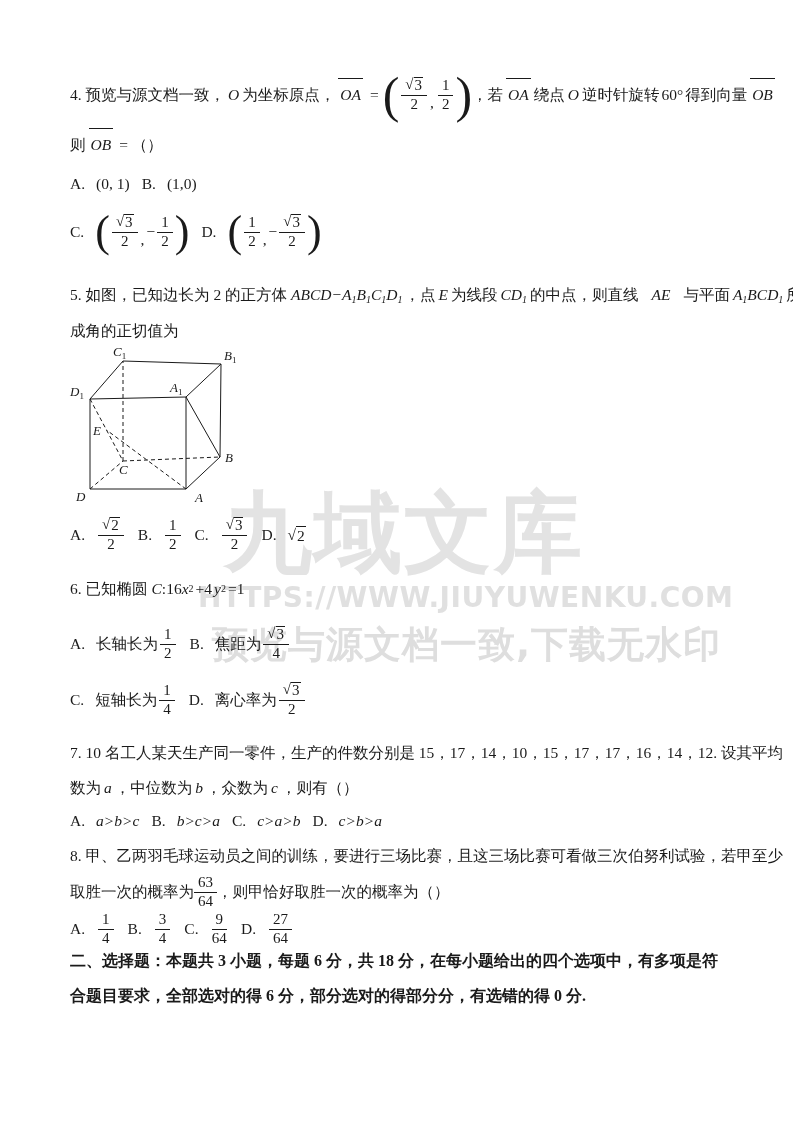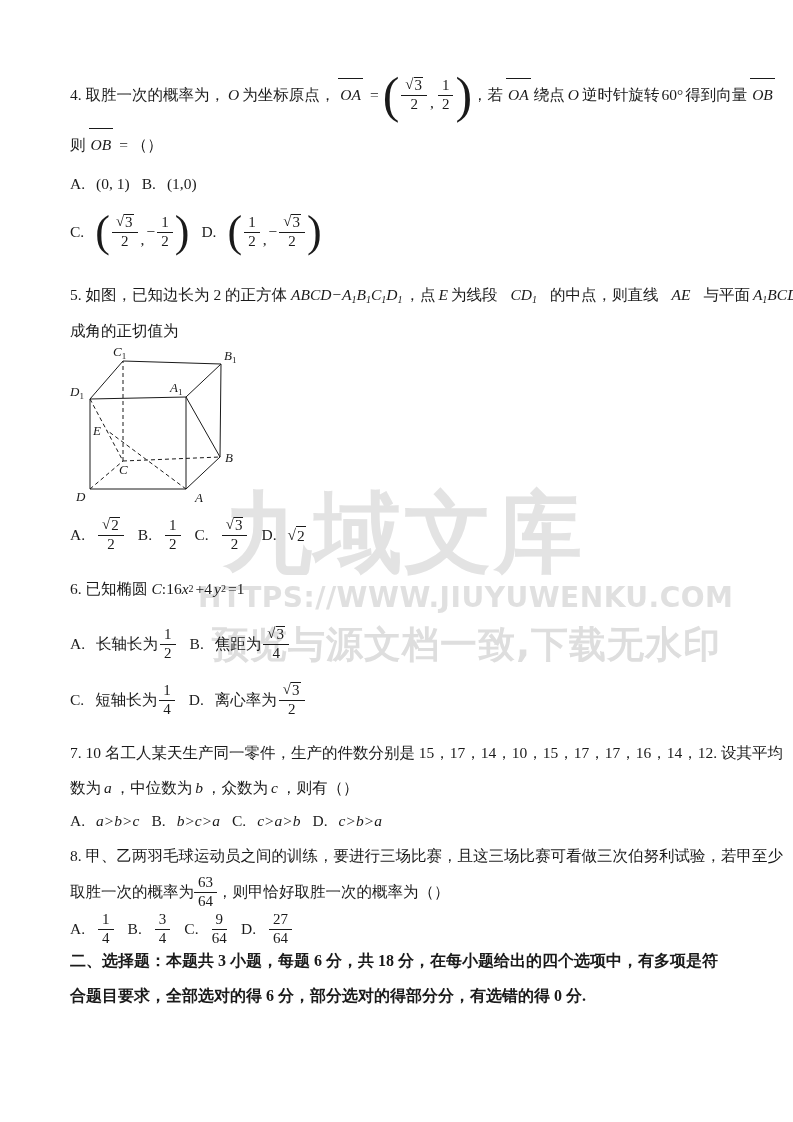--- a/index.html
+++ b/index.html
@@ -43,21 +43,21 @@
 
   <div class="wm wm-brand">九域文库</div>
   <div class="wm wm-url">HTTPS://WWW.JIUYUWENKU.COM</div>
   <div class="wm wm-tag">预览与源文档一致,下载无水印</div>
 
   <div class="content">
 
     <div class="abs row" style="top:66px;height:58px;">
       <span class="seg">4.</span>
         <span class="seg">&nbsp;</span>
-      <span class="seg">取胜一次的概率为，</span>
+      <span class="seg">预览与源文档一致，</span>
       <span class="it" style="margin:0 3px;">O</span>
       <span class="seg">为坐标原点，</span>
       <span class="vec">OA</span>
       <span class="seg" style="margin:0 4px;">=</span>
       <span class="bp bp-lg">(</span>
       <span class="fracpair">
         <span class="frac">
           <span class="num">
               <span class="rad">
                 <span>√</span>
@@ -151,21 +151,21 @@
     <div class="abs row" style="top:283px;height:24px;">
       <span class="seg">5.</span>
         <span class="seg">&nbsp;</span>
       <span class="seg">如图，已知边长为 2 的正方体</span>
       <span class="it" style="margin:0 2px 0 4px;">
         <span>ABCD</span><span>−</span><span>A</span><sub class="s1">1</sub><span>B</span><sub class="s1">1</sub><span>C</span><sub class="s1">1</sub><span>D</span><sub class="s1">1</sub>
       </span>
       <span class="seg">，点</span>
       <span class="it" style="margin:0 3px;">E</span>
       <span class="seg">为线段</span>
-      <span class="it" style="margin:0 13px;"><span>C</span><span>D</span><sub class="s1">1</sub></span>
+      <span class="it" style="margin:0 3px;"><span>C</span><span>D</span><sub class="s1">1</sub></span>
       <span class="seg">的中点，则直线</span>
       <span class="it" style="margin:0 13px;">AE</span>
       <span class="seg">与平面</span>
       <span class="it" style="margin:0 3px;"><span>A</span><sub class="s1">1</sub><span>B</span><span>C</span><span>D</span><sub class="s1">1</sub></span>
       <span class="seg">所</span>
     </div>
 
     <div class="abs row" style="top:319px;height:24px;">
       <span class="seg">成角的正切值为</span>
     </div>

